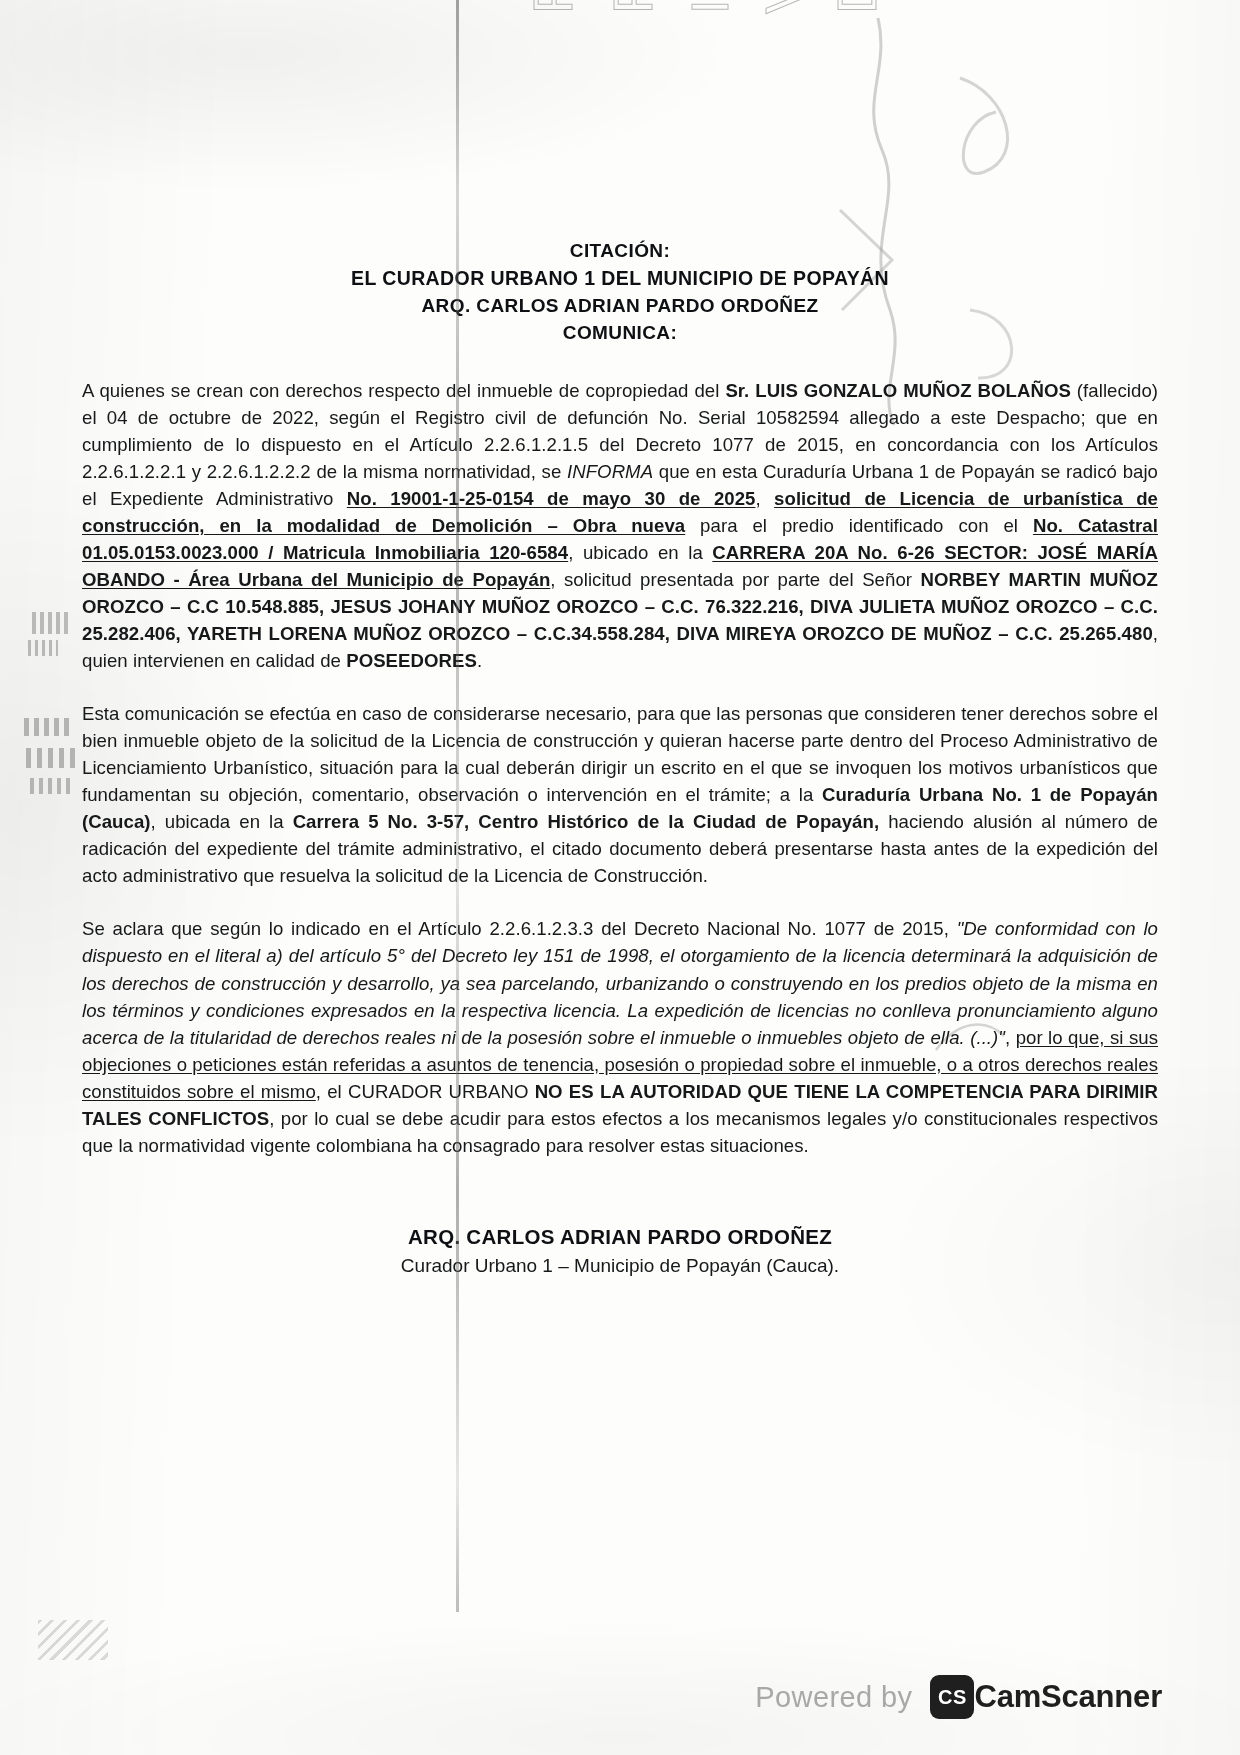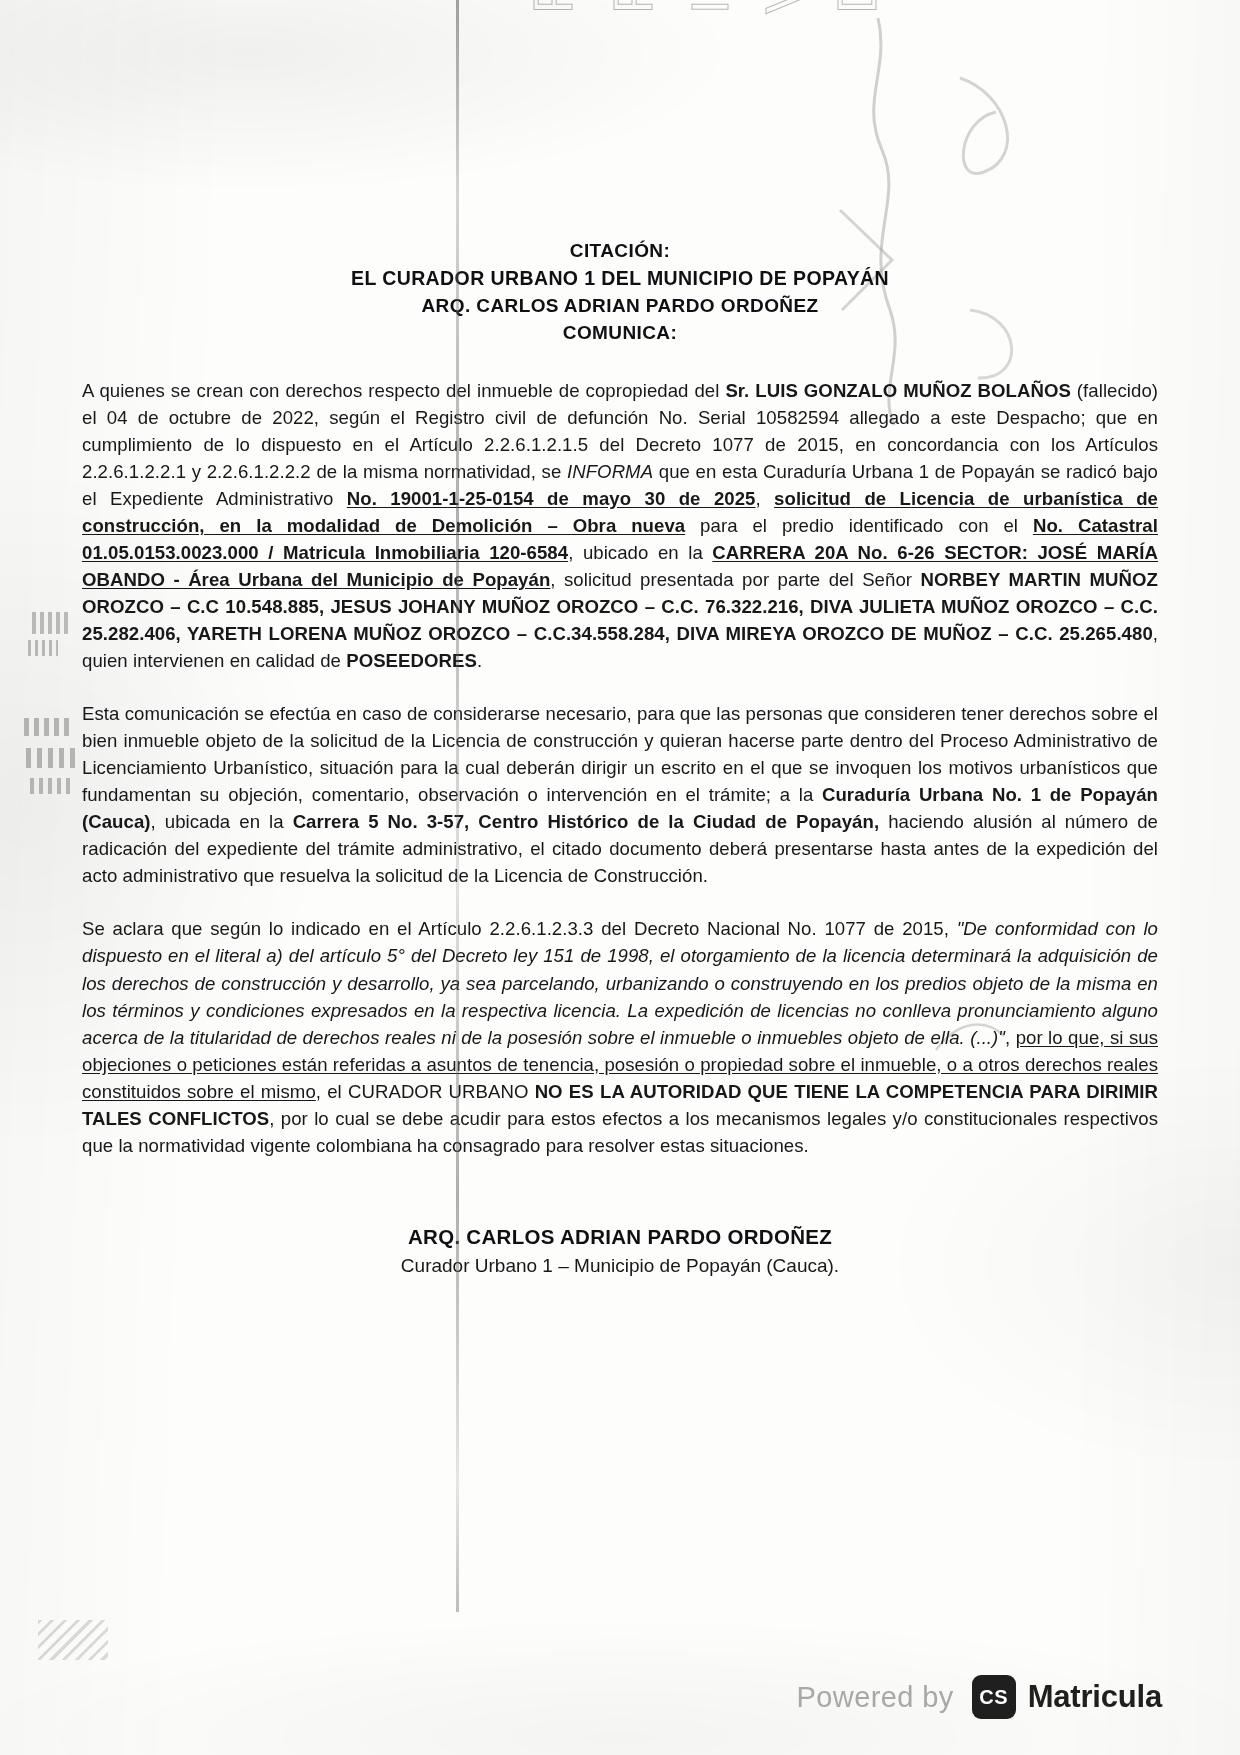--- a/index.html
+++ b/index.html
@@ -171,21 +171,20 @@
     height: 44px;
     border-radius: 9px;
     background: #1f1f1f;
     color: #ffffff;
     font-size: 20px;
     font-weight: bold;
     display: flex;
     align-items: center;
     justify-content: center;
     letter-spacing: 0.5px;
-    margin-right: 12px;
   }
   .cs-name {
     font-size: 31px;
     color: #1f1f1f;
     font-weight: bold;
     letter-spacing: -0.2px;
   }
 </style>
 </head>
 <body>
@@ -247,16 +246,16 @@
       <div class="sig-name">ARQ. CARLOS ADRIAN PARDO ORDOÑEZ</div>
       <div class="sig-role">Curador Urbano 1 – Municipio de Popayán (Cauca).</div>
     </div>
   </div>
 
   <div class="scan-noise"></div>
 
   <div class="cs-footer">
     <span class="cs-powered">Powered by</span>
     <span class="cs-badge">CS</span>
-    <span class="cs-name">Matricula</span>
+    <span class="cs-name">CamScanner</span>
   </div>
 
 </div>
 
 </body></html>

